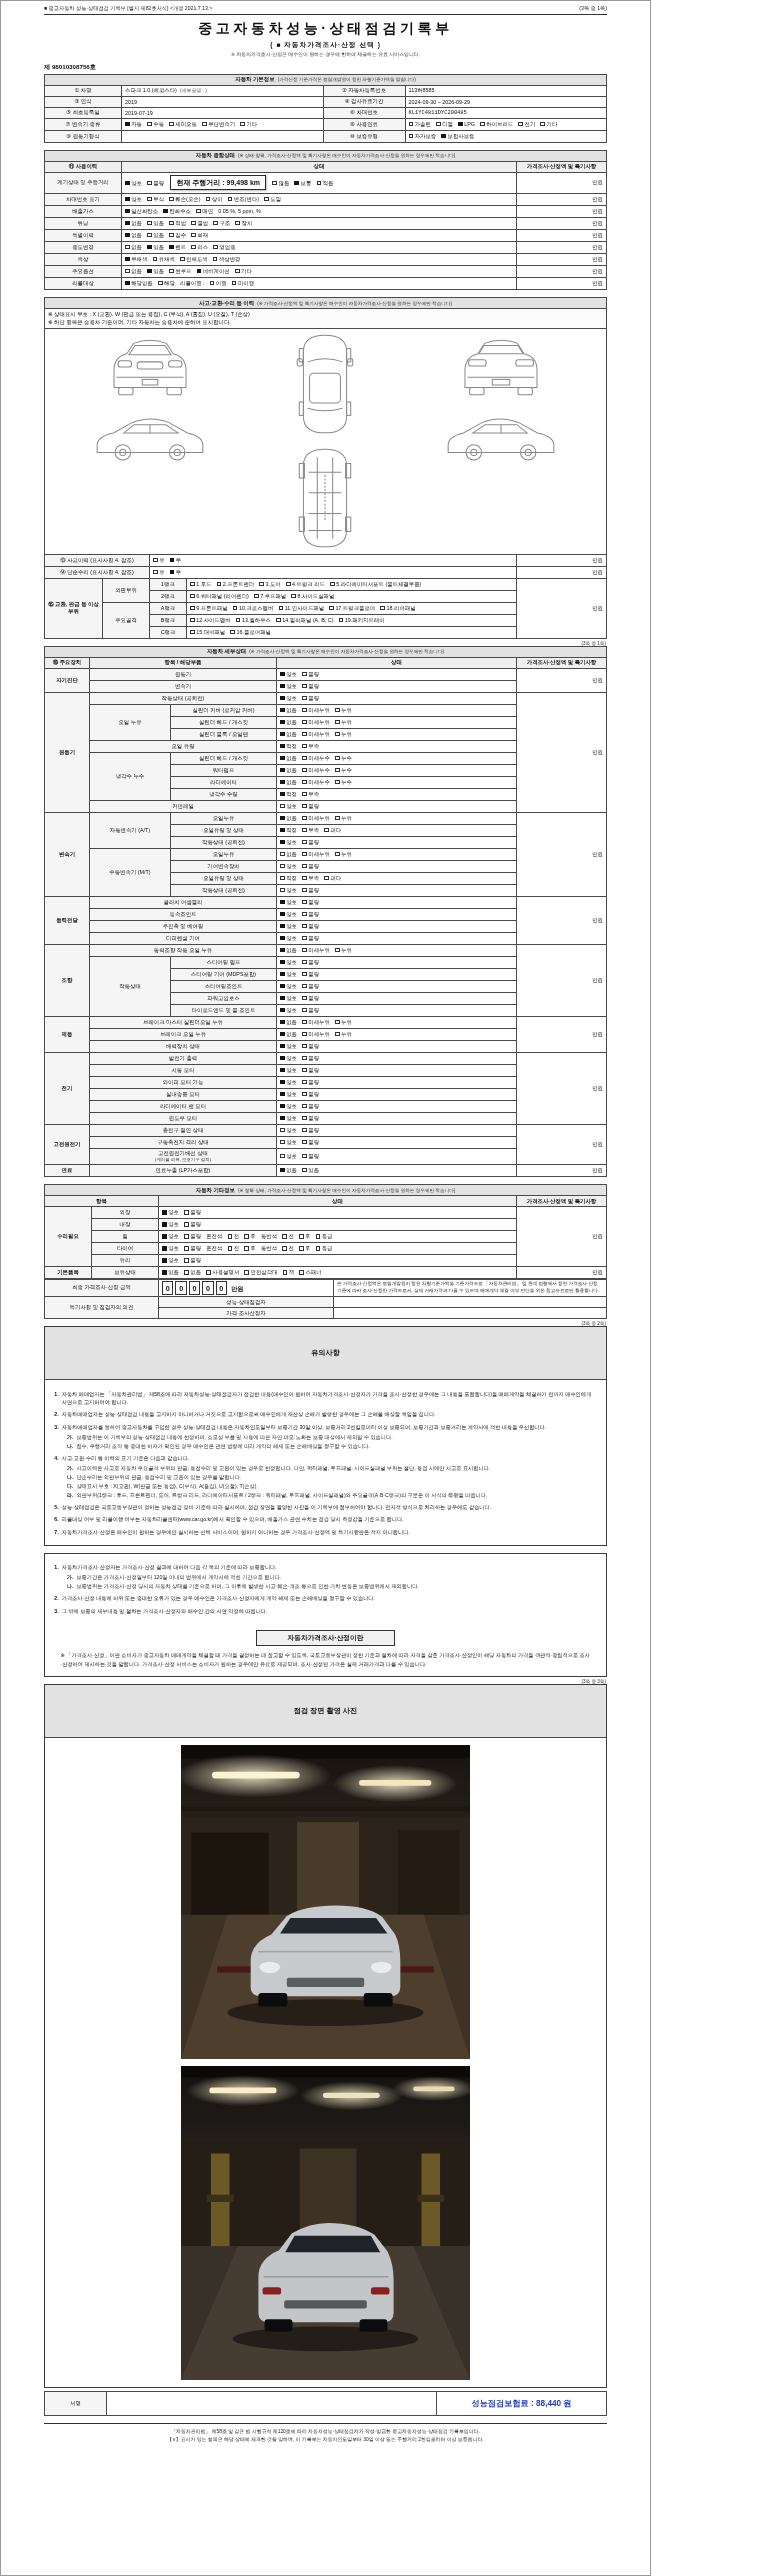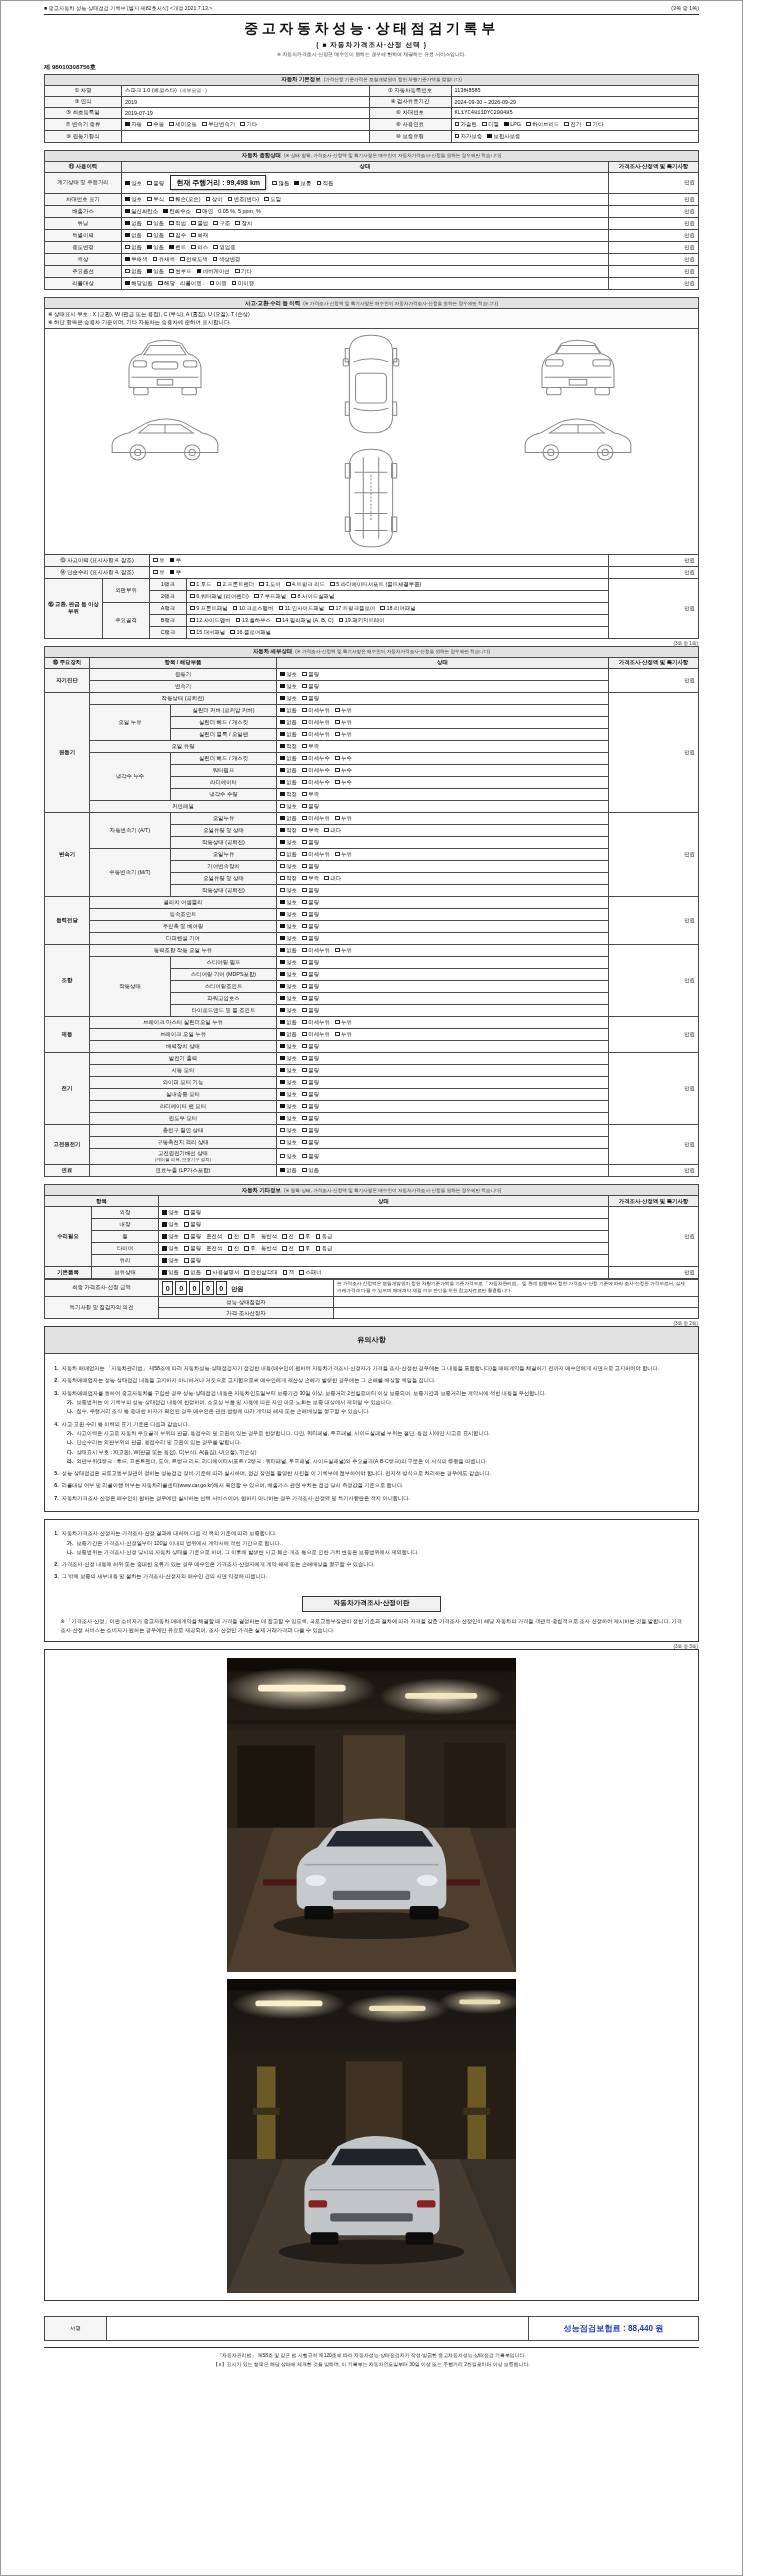--- a/index.html
+++ b/index.html
@@ -1,18 +1,18 @@
 <!DOCTYPE html>
 <html style="font-size:8.2px"><head>
 <meta charset="utf-8">
 <style>
   *{box-sizing:border-box;margin:0;padding:0}
   html,body{width:773px}
   body{height:2576px;overflow:hidden;background:#ffffff;font-family:"Liberation Sans","DejaVu Sans",sans-serif;color:#101010}
-  .page{width:743px;height:2576px;background:#fff;border:0.5px solid #999;padding:4.1px 43px 0}
+  .page{width:651px;height:2576px;background:#fff;border:0.5px solid #999;padding:4.1px 43px 0}
   .topbar{display:flex;justify-content:space-between;font-size:5.2px;color:#222;border-bottom:1px solid #333;padding-bottom:2.1px}
   .titleblock{text-align:center;margin-top:5.2px}
   .maintitle{font-size:14px;font-weight:bold;letter-spacing:3.6px}
   .subtitle{font-size:6.7px;font-weight:bold;margin-top:2.6px;letter-spacing:1px}
   .titlenote{font-size:4.9px;color:#333;margin-top:1.5px}
   .docno{font-size:6.2px;font-weight:bold;margin:5.2px 0 2.1px}
   table.sheet{width:100%;border-collapse:collapse;table-layout:fixed}
   .sheet th,.sheet td{border:0.5px solid #4a4a4a;padding:1.5px 3.1px;font-size:5.4px;vertical-align:middle;word-break:keep-all}
   .secbar{background:#e2e2e2;text-align:center;font-weight:bold;font-size:7.2px;padding:3.1px 2.1px}
   .secnote{font-weight:normal;font-size:4.6px;color:#333;margin-left:3.1px}
@@ -27,21 +27,21 @@
   .sub2{font-size:4.4px;font-weight:normal;color:#333}
   .mbox{display:inline-block;border:1px solid #2a2a2a;background:#fff;padding:1.5px 5.2px;font-size:7px;font-weight:bold;margin:1px 6.2px 1px 1px;box-shadow:1px 1px 1.5px rgba(0,0,0,.25)}
   .legend{font-size:5.2px;background:#fbfbfb}
   .legend div{margin:0.5px 0}
   .diagcell{padding:4.1px}
   .diagrams{display:flex;justify-content:space-around;align-items:flex-start}
   .dcol{display:flex;flex-direction:column;align-items:center;gap:6.2px}
   .pagemark{text-align:right;font-size:4.6px;color:#333;padding:2.1px 1px 0}
   .blockgap{height:7.2px}
   .nwrap{border:0.8px solid #3a3a3a}
-  .ntitle{background:#e2e2e2;text-align:center;font-weight:bold;font-size:7.2px;padding:8px;border-bottom:0.5px solid #4a4a4a}
+  .ntitle{background:#e2e2e2;text-align:center;font-weight:bold;font-size:7.2px;padding:21px;border-bottom:0.5px solid #4a4a4a}
   .nbody{padding:5.2px 9.3px 7.2px}
   .nitem{display:flex;gap:3.1px;font-size:5.2px;line-height:1.6;margin:4.1px 0 1.5px}
   .nsub{display:flex;gap:3.1px;font-size:5.2px;line-height:1.55;margin:1px 0 1px 12.4px;color:#1b1b1b}
   .nnum{flex:0 0 auto;font-weight:bold}
   .ntx{flex:1}
   .digit{display:inline-block;width:11.3px;height:13.4px;border:0.7px solid #333;margin-right:2.1px;text-align:center;line-height:13.4px;font-size:7.2px;font-weight:bold;background:#fff}
   .unit{font-weight:bold;font-size:6.2px;margin-left:2.1px}
   .basis{font-size:4.6px;line-height:1.5;color:#222;text-align:left}
   .infotitle{width:139px;margin:6.2px auto 3.1px;border:0.8px solid #333;text-align:center;font-weight:bold;font-size:6.7px;padding:2.6px;background:#f1f1f1}
   .infotext{font-size:5.2px;line-height:1.65;padding:2.1px 15.5px 7.2px}
@@ -696,20 +696,21 @@
         </div>
       </div>
 
     <div class="infotitle">자동차가격조사·산정이란</div>
     <div class="infotext">※ 「가격조사·산정」이란 소비자가 중고자동차 매매계약을 체결할 때 가격을 결정하는 데 참고할 수 있도록, 국토교통부장관이 정한 기준과 절차에 따라 자격을 갖춘 가격조사·산정인이 해당 자동차의 가격을 객관적·중립적으로 조사·산정하여 제시하는 것을 말합니다. 가격조사·산정 서비스는 소비자가 원하는 경우에만 유료로 제공되며, 조사·산정된 가격은 실제 거래가격과 다를 수 있습니다.</div>
   </div>
 
   <div class="pagemark">(3쪽 중 3쪽)</div>
 
   <div class="nwrap">
+    <div class="ntitle">점검 장면 촬영 사진</div>
 
     <div class="photo">
       <svg width="289" height="314" viewBox="0 0 560 610" preserveAspectRatio="none">
         <defs>
           <linearGradient id="g1" x1="0" y1="0" x2="0" y2="1">
             <stop offset="0" stop-color="#171310"></stop>
               <stop offset="0.3" stop-color="#2b231b"></stop>
             <stop offset="0.55" stop-color="#3c3125"></stop>
               <stop offset="1" stop-color="#141008"></stop>
           </linearGradient>
@@ -782,21 +783,21 @@
         <rect x="160" y="408" width="242" height="3" fill="#989c9e"></rect>
         <rect x="158" y="430" width="36" height="14" rx="5" fill="#8a2020"></rect>
         <rect x="368" y="430" width="36" height="14" rx="5" fill="#8a2020"></rect>
         <rect x="200" y="455" width="160" height="16" rx="4" fill="#54585c"></rect>
         <rect x="162" y="492" width="54" height="24" rx="6" fill="#0c0c0c"></rect>
         <rect x="346" y="492" width="54" height="24" rx="6" fill="#0c0c0c"></rect>
       </svg>
     </div>
   </div>
 
-  <table class="sheet" style="margin-top:15px">
+  <table class="sheet" style="margin-top:3px">
     <tbody>
         <tr>
       <td class="lab" style="width:62px">서명</td>
       <td class="signspace"></td>
       <td class="feecell" style="width:170px">
         <span class="fee">
           <span>성능점검보험료 :</span>
           <span>88,440 원</span>
         </span>
       </td>

